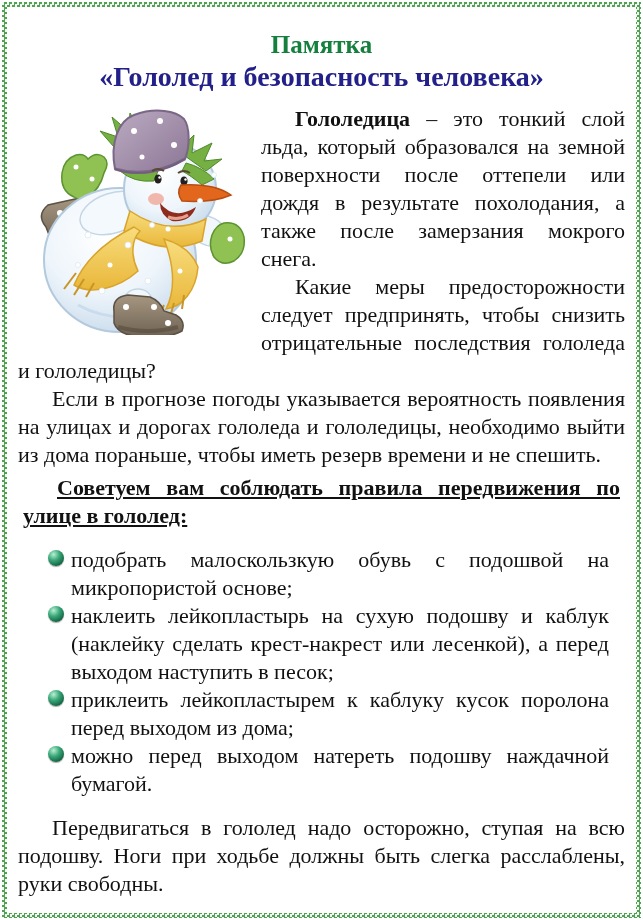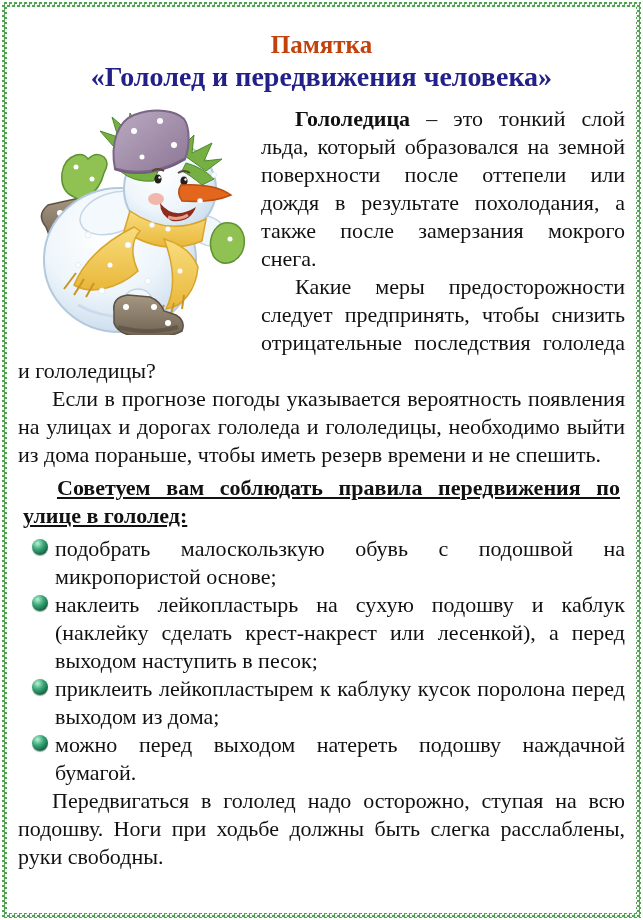--- a/index.html
+++ b/index.html
@@ -24,21 +24,21 @@
   .content{
     position:absolute;inset:9px;
     padding:8px 9px 0 9px;
     box-sizing:border-box;
   }
   .title-1{
     margin:14px 0 2px 0;
     text-align:center;
     font-size:25px;line-height:28px;
     font-weight:bold;
-    color:#c2410c;
+    color:#15803d;
   }
   .title-2{
     margin:2px 0 12px 0;
     text-align:center;
     font-size:28px;line-height:32px;
     font-weight:bold;
     color:#232189;
   }
   .article{
     font-size:22px;
@@ -52,21 +52,21 @@
   }
   .para{margin:0;}
   .indent{text-indent:34px;}
   .bold{font-weight:bold;}
   .rules-heading{
     margin:5px;
     font-weight:bold;
     text-decoration:underline;
   }
   ul.rules{
-    margin:0;
+    margin:16px;
     padding:0 0 0 37px;
     list-style:none;
   }
   ul.rules li{
     position:relative;
     text-align:justify;
     margin:0;
   }
   .bullet-icon{
     position:absolute;
@@ -80,21 +80,21 @@
 </head>
 <body>
 
 <div class="page">
   <div class="checker-frame"></div>
   <div class="frame-inner"></div>
 
   <div class="content">
 
     <div class="title-1">Памятка</div>
-    <div class="title-2">«Гололед и передвижения человека»</div>
+    <div class="title-2">«Гололед и безопасность человека»</div>
 
     <div class="article">
 
       <div class="snowman-wrap">
         <svg viewBox="0 0 233 230" width="233" height="230" xmlns="http://www.w3.org/2000/svg">
           <defs>
             <radialGradient id="gBody" cx="40%" cy="32%" r="75%">
               <stop offset="0%" stop-color="#ffffff"></stop>
               <stop offset="55%" stop-color="#eef5fb"></stop>
               <stop offset="100%" stop-color="#c6d9ea"></stop>

